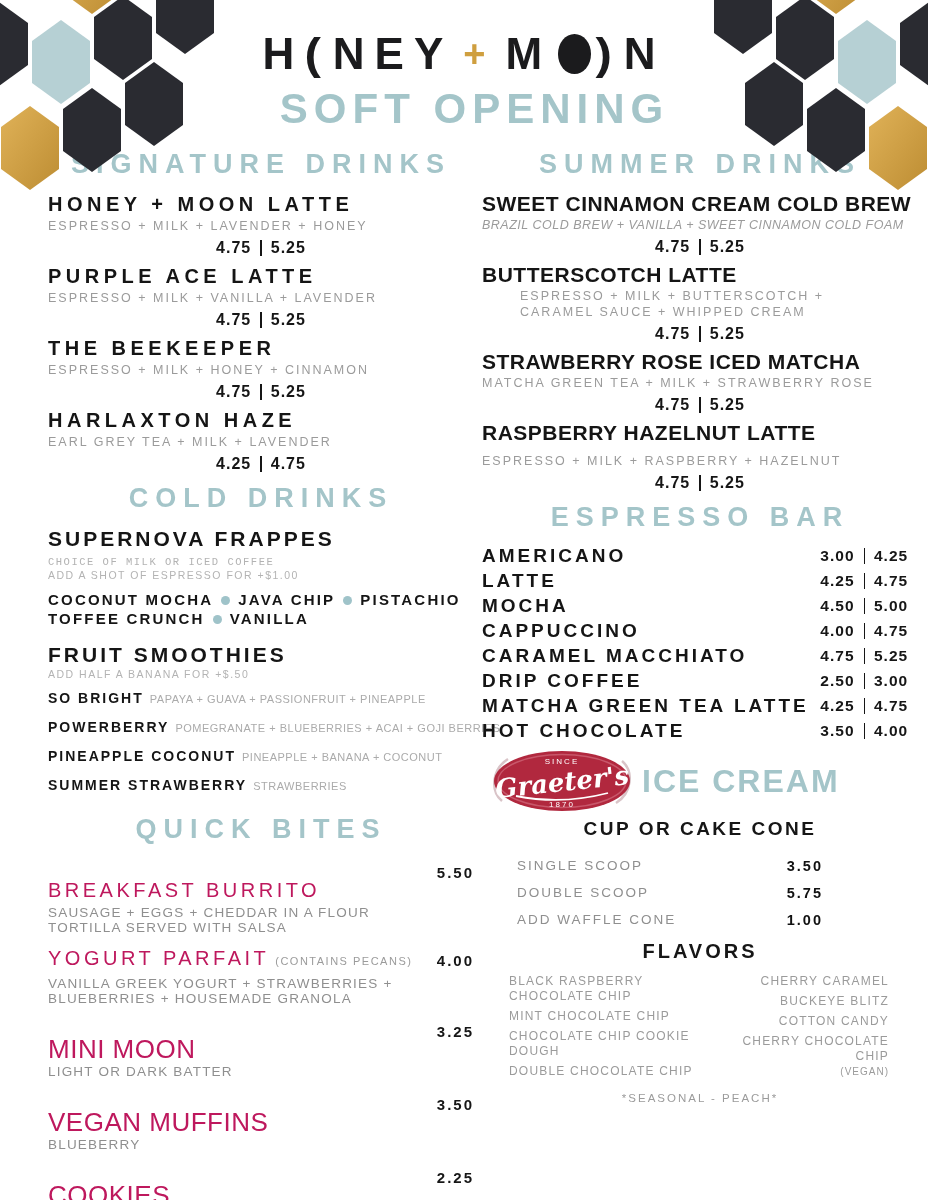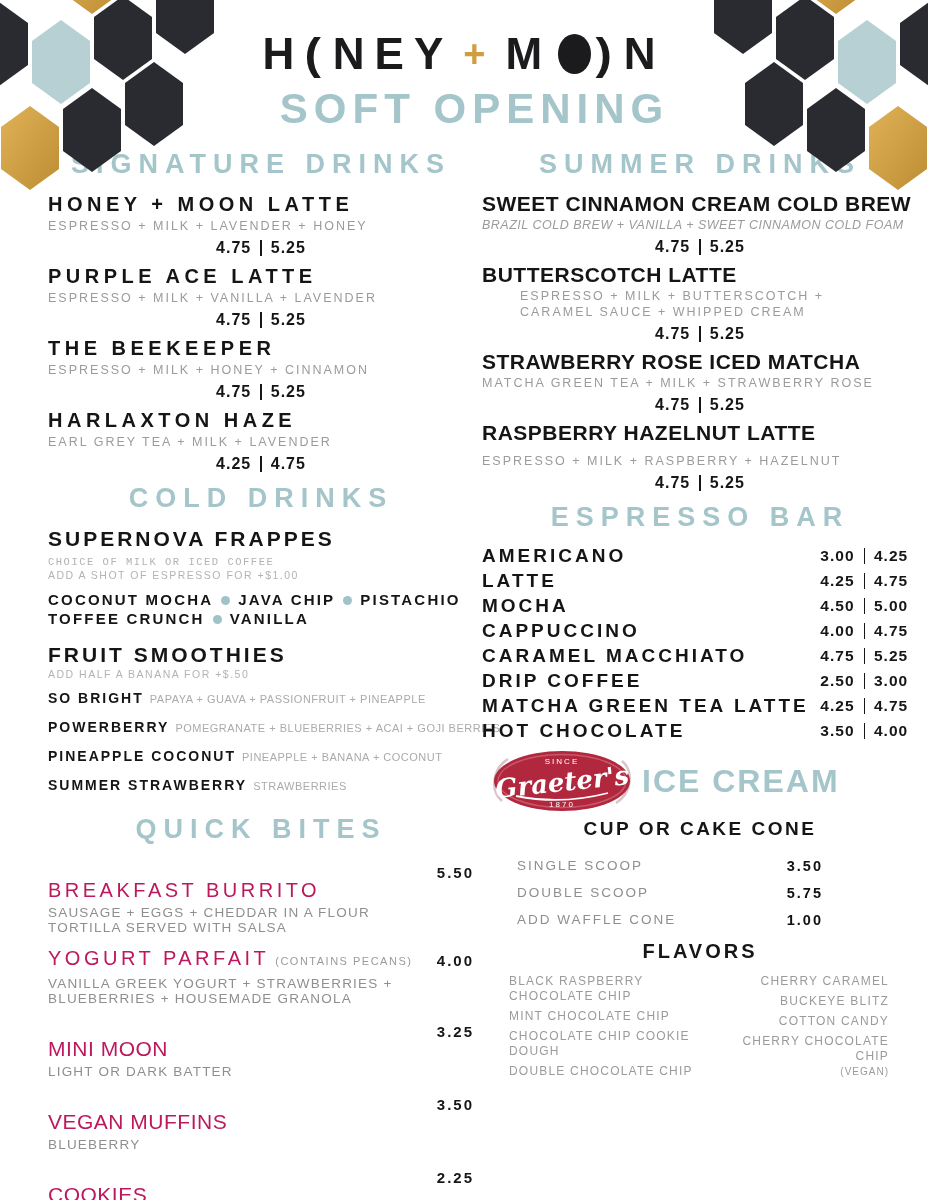--- a/index.html
+++ b/index.html
@@ -53,21 +53,21 @@
   .dot{display:inline-block;width:9px;height:9px;border-radius:50%;background:#9fc3c9;margin:0 8px 1px 8px;vertical-align:middle;}
   .smoothie-row{margin-bottom:10px;white-space:nowrap;line-height:18px;}
   .smoothie-row .s-name{font-size:14px;font-weight:800;letter-spacing:2px;color:#151515;}
   .smoothie-row .s-desc{font-size:11px;color:#ababab;letter-spacing:0.5px;margin-left:6px;}
 
   
   .qb-title{margin-top:18px;}
   .qb-item{margin-bottom:10px;}
   .qb-head{display:flex;justify-content:space-between;align-items:flex-start;line-height:26px;}
   .qb-name{font-size:20px;font-weight:400;letter-spacing:3.5px;color:#be185d;margin-top:20px;}
-  .qb-name.tight{font-size:21px;letter-spacing:0.5px;}
+  .qb-name.tight{font-size:26px;letter-spacing:0.5px;}
   .qb-note{font-size:11px;font-weight:400;color:#9b9b9b;letter-spacing:1.5px;margin-left:6px;}
   .qb-price{font-size:15px;font-weight:800;letter-spacing:2px;padding-top:3px;}
   .qb-desc{font-size:13.5px;color:#8f8f8f;letter-spacing:1.2px;line-height:15px;max-width:368px;margin-top:2px;}
 
   
   .esp-row{display:flex;justify-content:space-between;align-items:center;margin-bottom:4px;line-height:21px;}
   .esp-name{font-size:19px;font-weight:800;letter-spacing:3px;color:#151515;}
   .esp-prices{display:flex;align-items:center;justify-content:center;}
   .esp-prices .p-s{width:44px;text-align:right;font-size:15.5px;font-weight:700;letter-spacing:1px;}
   .esp-prices .p-l{width:44px;text-align:left;font-size:15.5px;font-weight:700;letter-spacing:1px;}
@@ -395,14 +395,15 @@
       </div>
       <div class="flavors-col right">
         <span class="flavor-item">CHERRY CARAMEL</span>
         <span class="flavor-item">BUCKEYE BLITZ</span>
         <span class="flavor-item">COTTON CANDY</span>
         <span class="flavor-item">CHERRY CHOCOLATE CHIP</span>
         <span class="vegan-note">(VEGAN)</span>
       </div>
     </div>
 
+    <div class="seasonal">*SEASONAL - PEACH*</div>
   </div>
 </div>
 
 </body></html>

